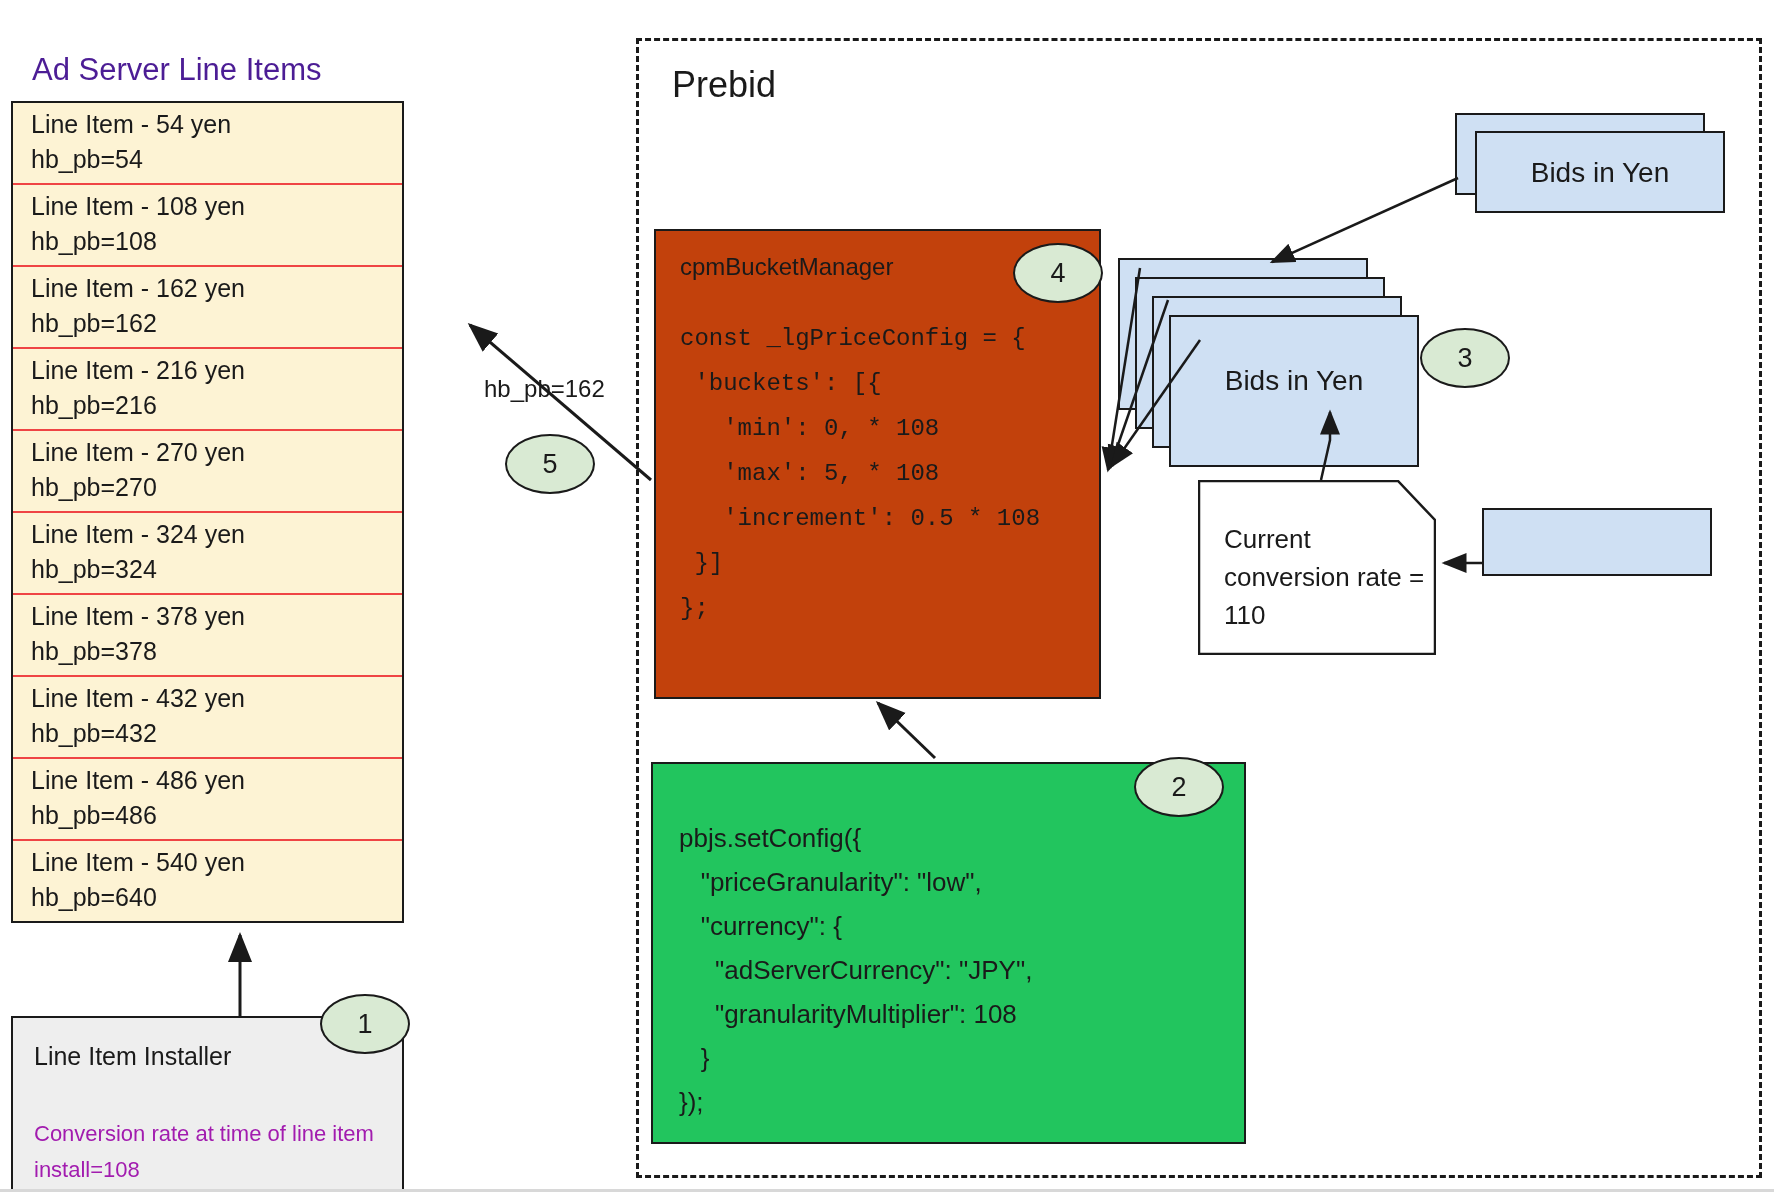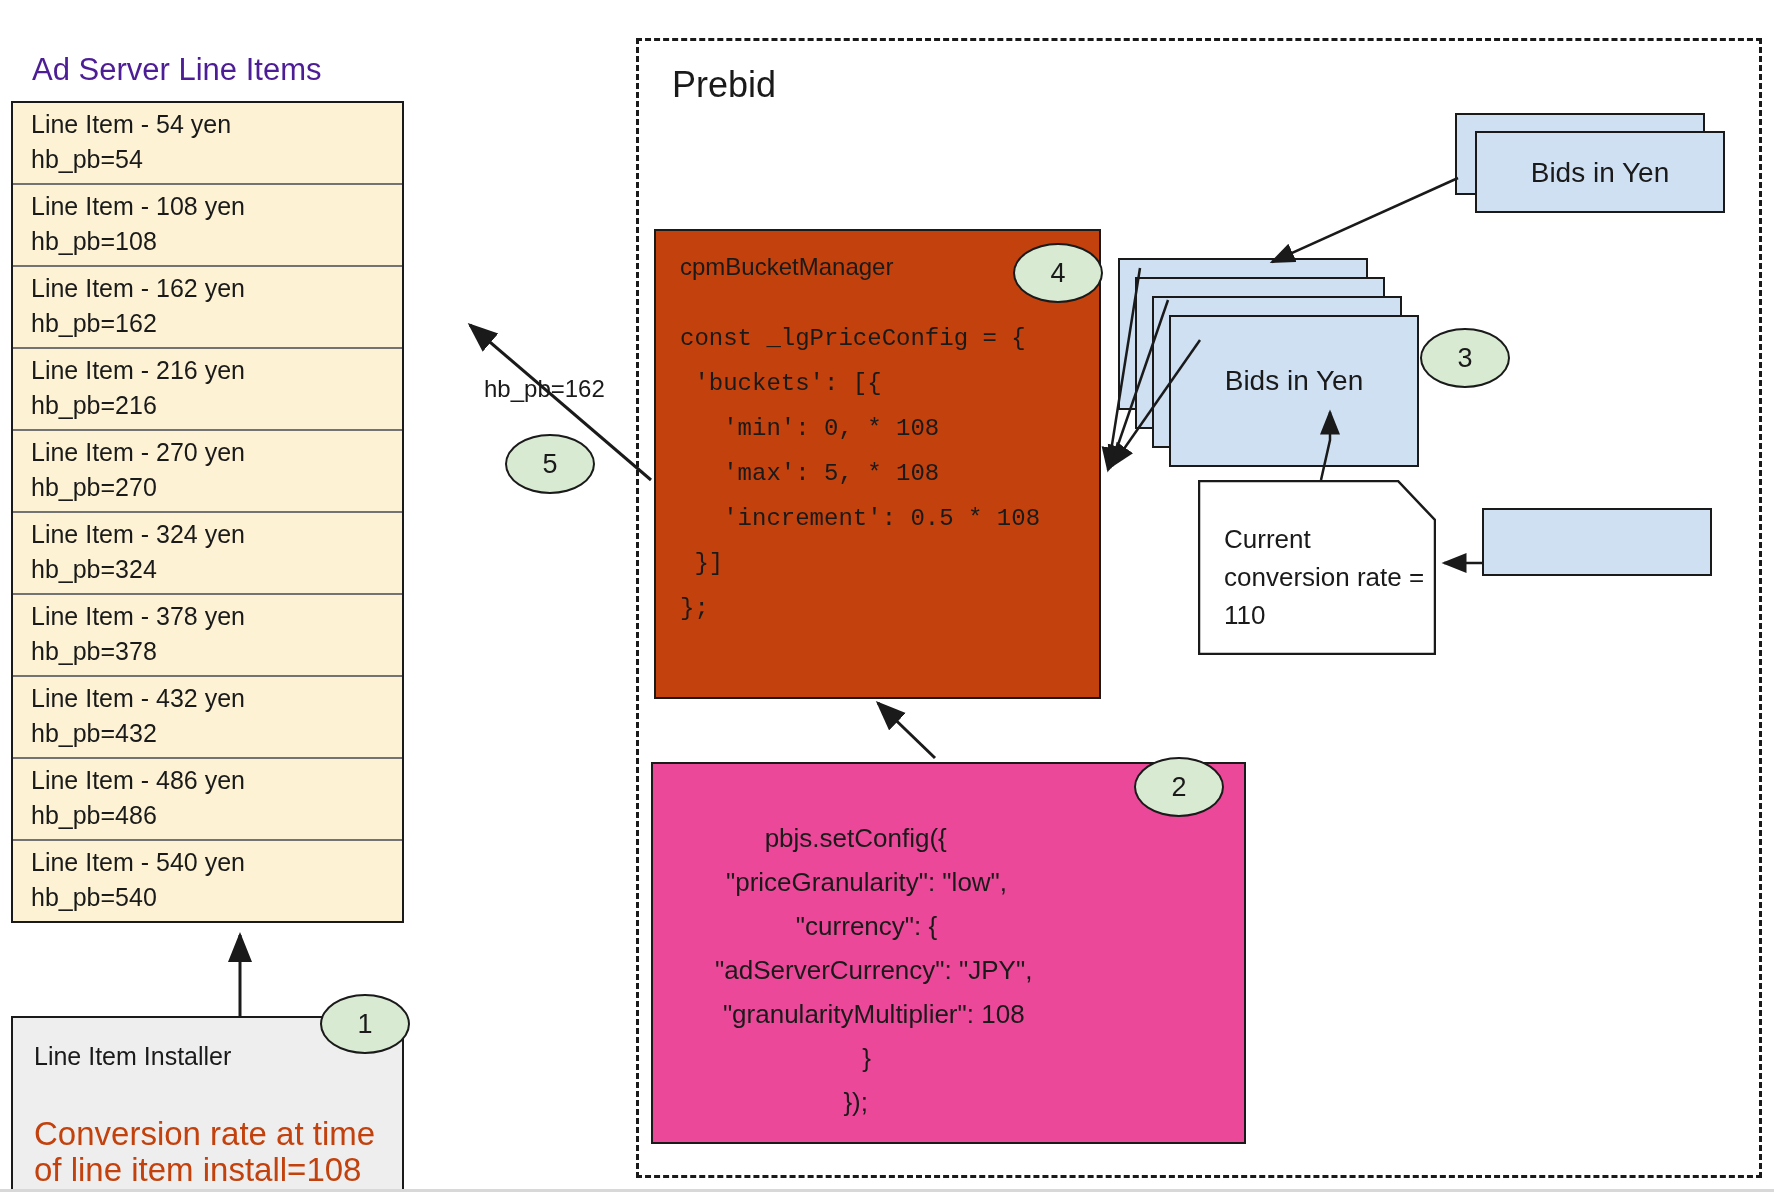--- a/index.html
+++ b/index.html
@@ -25,21 +25,21 @@
     white-space: nowrap;
   }
   #line-items-table {
     position: absolute;
     left: 11px; top: 101px;
     width: 393px;
     border: 2px solid #1a1a1a;
     background: #fdf3d4;
   }
   .line-item {
-    border-bottom: 2px solid #737373;
+    border-bottom: 2px solid #ef4444;
     padding: 4px 0 6px 18px;
     background: #fdf3d4;
   }
   .line-item:last-child { border-bottom: none; }
   .li-row {
     font-size: 25px;
     line-height: 35px;
     color: #1a1a1a;
     white-space: nowrap;
   }
@@ -56,23 +56,23 @@
   #installer-title {
     position: absolute;
     left: 21px; top: 24px;
     font-size: 25px;
     color: #1a1a1a;
     white-space: nowrap;
   }
   #installer-note {
     position: absolute;
     left: 21px; top: 98px;
-    font-size: 33px;
+    font-size: 22px;
     line-height: 36px;
-    color: #c2410c;
+    color: #a21caf;
     width: 350px;
   }
 
   
   #prebid-container {
     position: absolute;
     left: 636px; top: 38px;
     width: 1126px;
     height: 1140px;
     border: 3px dashed #1a1a1a;
@@ -109,23 +109,22 @@
     color: #1a1a1a;
     white-space: pre;
   }
 
   
   #setconfig-box {
     position: absolute;
     left: 651px; top: 762px;
     width: 595px;
     height: 382px;
-    background: #ec4899;
-    border: 2px solid #1a1a1a;
-    text-align: center;
+    background: #22c55e;
+    border: 2px solid #1a1a1a;
   }
   #setconfig-code {
     position: absolute;
     left: 26px; top: 52px;
     font-size: 26px;
     line-height: 44px;
     color: #1a1a1a;
     white-space: pre;
   }
 
@@ -246,21 +245,21 @@
     <div class="line-item">
       <div class="li-row">Line Item - 432 yen</div>
       <div class="li-row">hb_pb=432</div>
     </div>
     <div class="line-item">
       <div class="li-row">Line Item - 486 yen</div>
       <div class="li-row">hb_pb=486</div>
     </div>
     <div class="line-item">
       <div class="li-row">Line Item - 540 yen</div>
-      <div class="li-row">hb_pb=540</div>
+      <div class="li-row">hb_pb=640</div>
     </div>
   </div>
 
   <div id="installer-box">
     <div id="installer-title">Line Item Installer</div>
     <div id="installer-note">Conversion rate at time of line item install=108</div>
   </div>
   <div class="badge" id="badge-1">1</div>
 
   <div id="prebid-container"></div>

